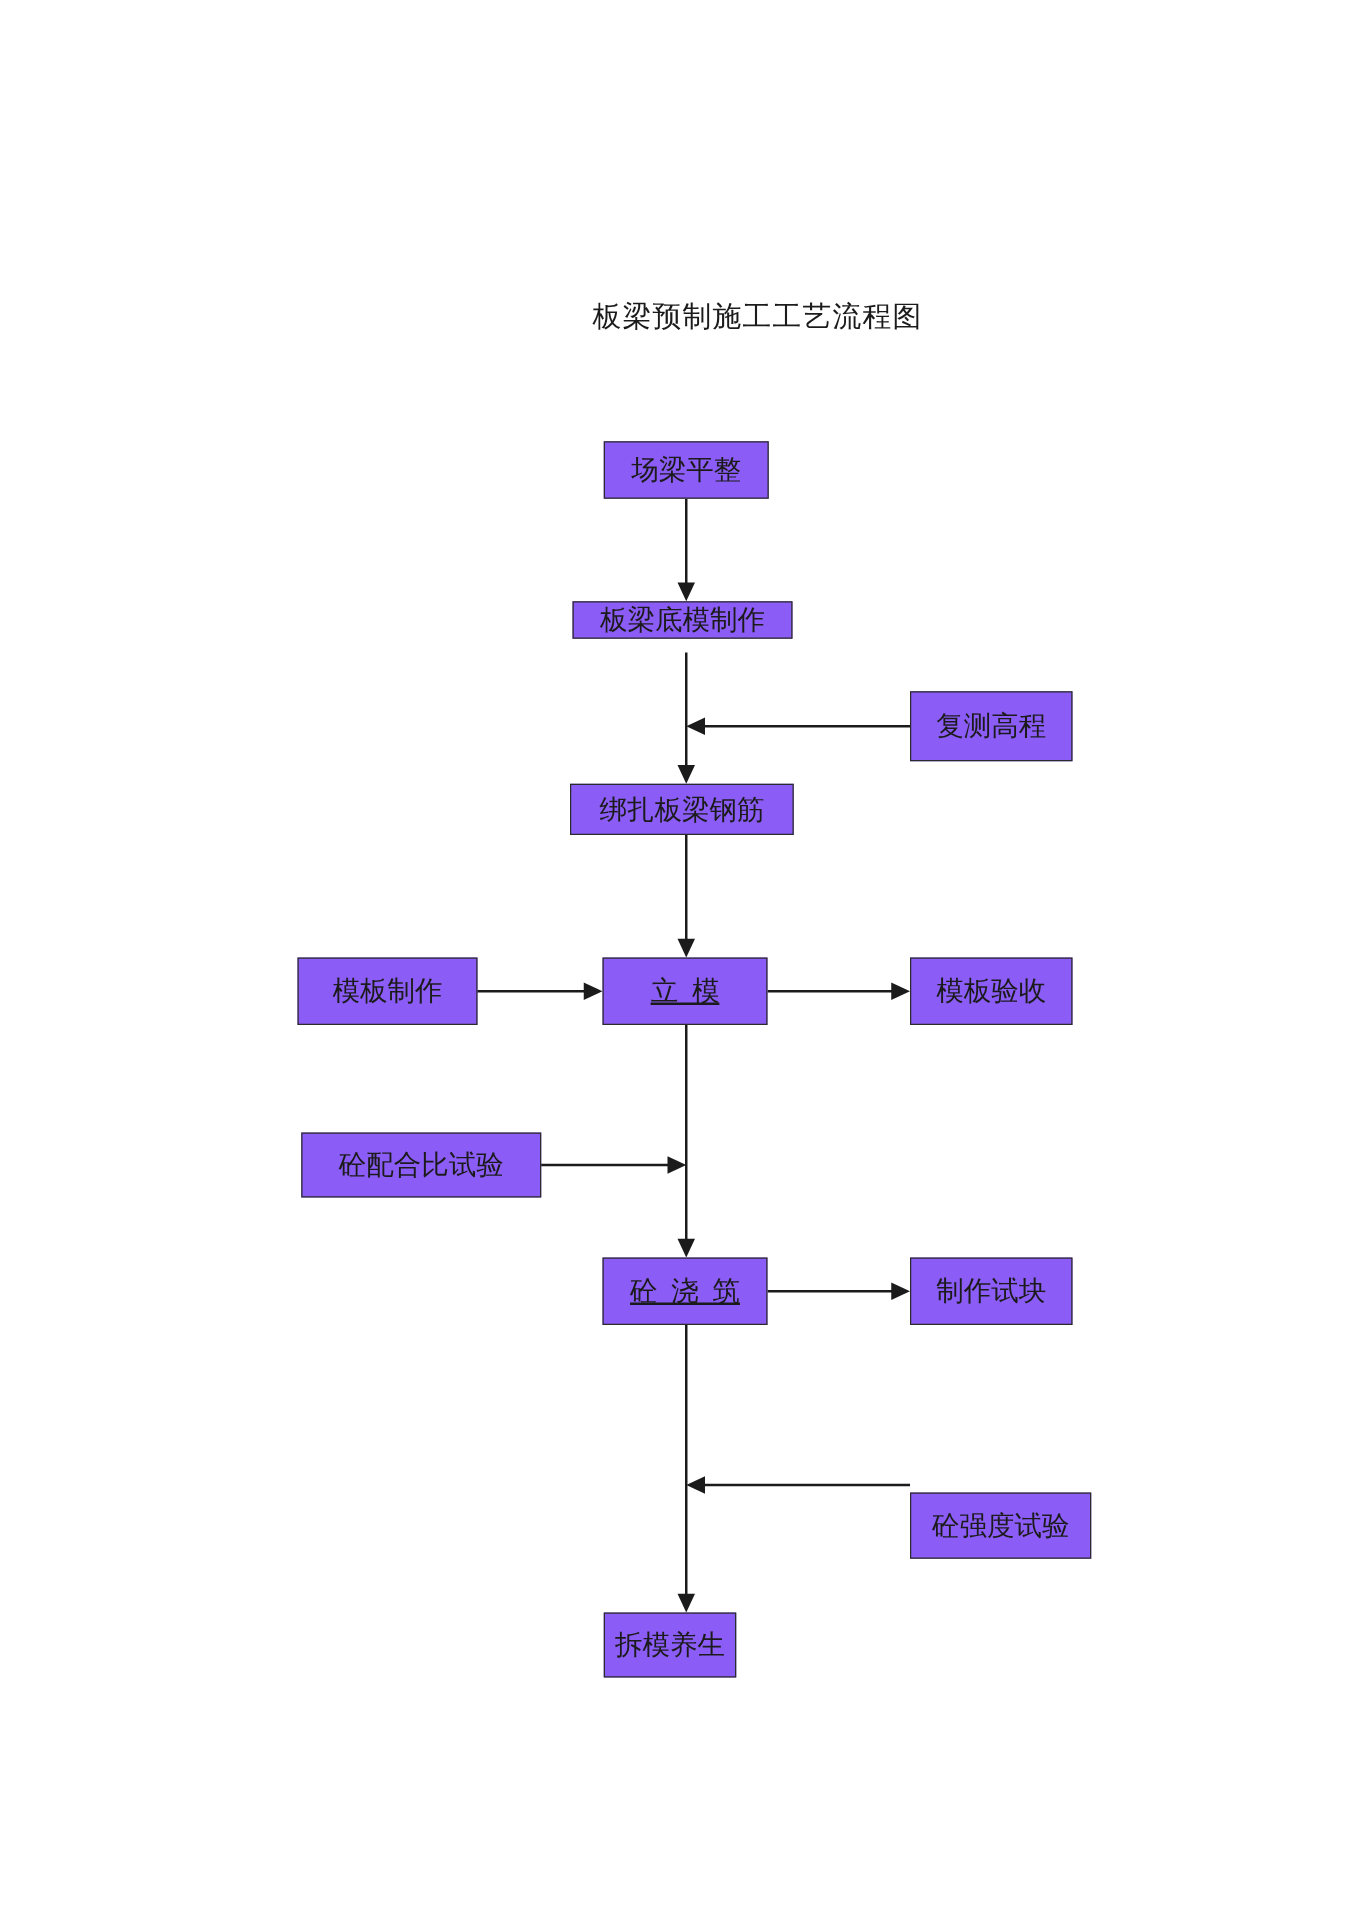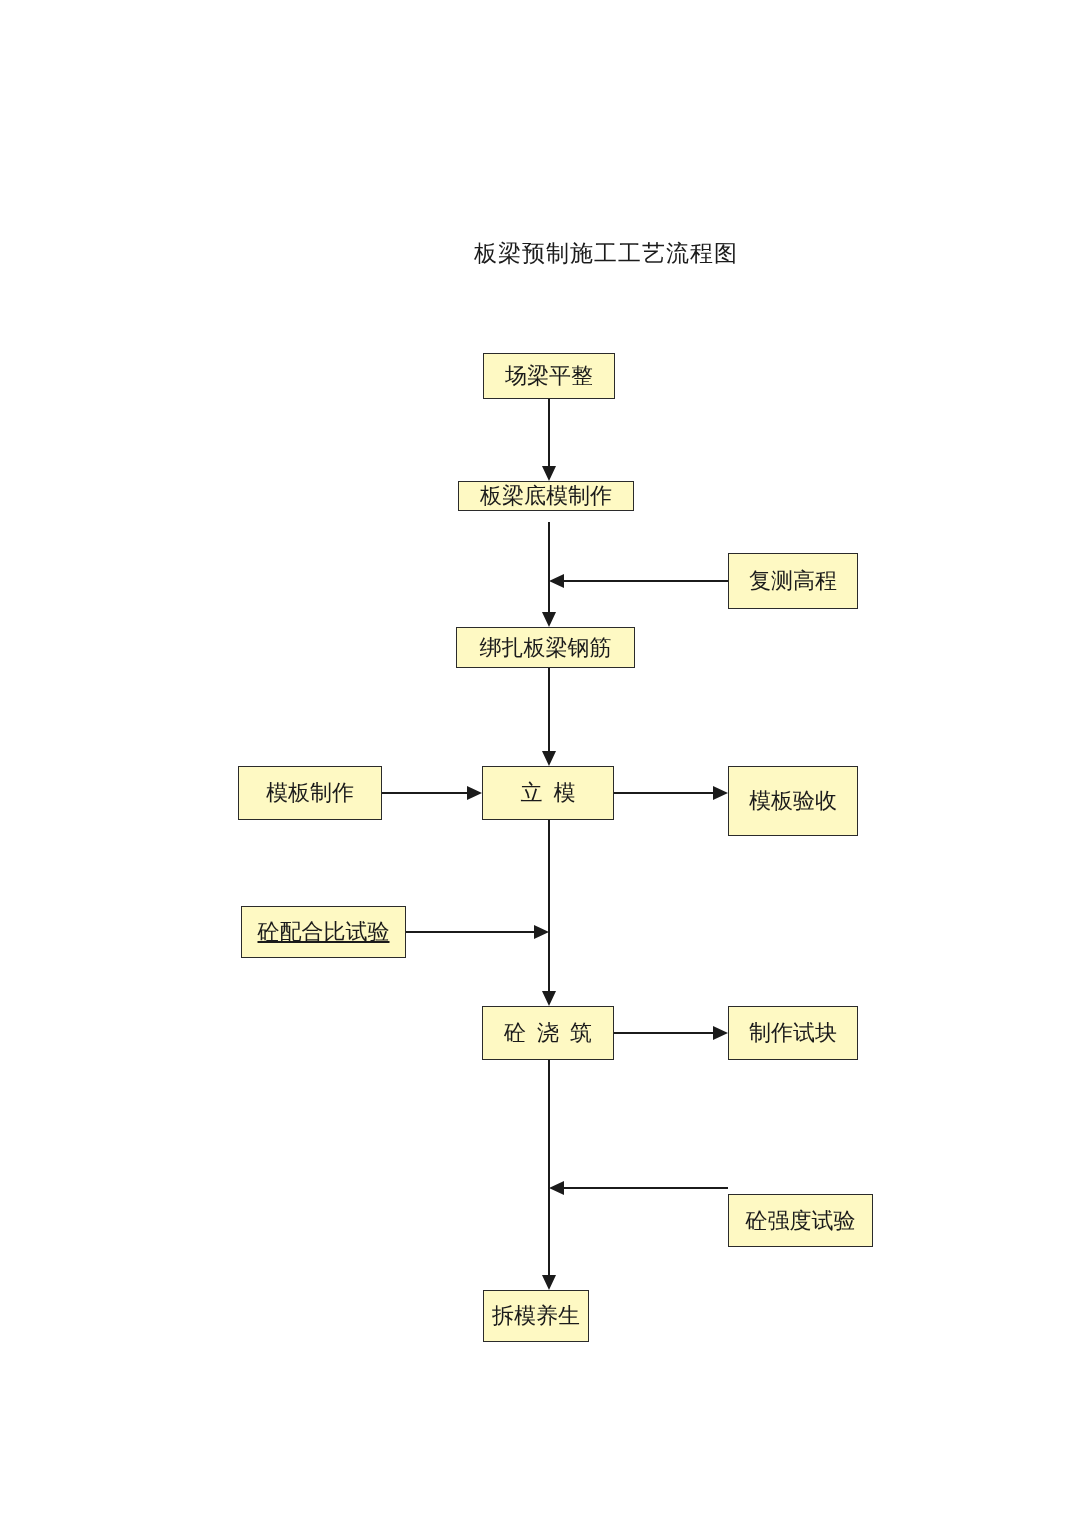--- a/index.html
+++ b/index.html
@@ -30,30 +30,30 @@
     letter-spacing: 1px;
     color: #1b1b1b;
     white-space: nowrap;
   }
   
   #diagram-title { left: 66px; width: 1080px; }
 
   .node {
     position: absolute;
     border: 1.6px solid #2b2b2b;
-    background: #fef9c3;
+    background: #8b5cf6;
     display: flex;
     align-items: center;
     justify-content: center;
     font-size: 22px;
     color: #1b1b1b;
     line-height: 1;
     white-space: pre;
   }
-  .node.wide-space { letter-spacing: 0px; }
+  .node.wide-space { letter-spacing: 0px; text-decoration: underline; }
 
   svg#edges {
     position: absolute;
     left: 0;
     top: 0;
     width: 1080px;
     height: 1527px;
     pointer-events: none;
   }
   svg#edges line, svg#edges path {
@@ -111,23 +111,23 @@
   <div class="node" style="left:458px; top:481px; width:176px; height:30px;">板梁底模制作</div>
 
   <div class="node" style="left:728px; top:553px; width:130px; height:56px;">复测高程</div>
 
   <div class="node" style="left:456px; top:627px; width:179px; height:41px;">绑扎板梁钢筋</div>
 
   <div class="node" style="left:238px; top:766px; width:144px; height:54px;">模板制作</div>
 
   <div class="node wide-space" style="left:482px; top:766px; width:132px; height:54px;">立  模</div>
 
-  <div class="node" style="left:728px; top:766px; width:130px; height:70px;">模板验收</div>
+  <div class="node" style="left:728px; top:766px; width:130px; height:54px;">模板验收</div>
 
-  <div class="node" style="left:241px; top:906px; width:165px; height:52px;text-decoration:underline;">砼配合比试验</div>
+  <div class="node" style="left:241px; top:906px; width:192px; height:52px;">砼配合比试验</div>
 
   <div class="node wide-space" style="left:482px; top:1006px; width:132px; height:54px;">砼  浇  筑</div>
 
   <div class="node" style="left:728px; top:1006px; width:130px; height:54px;">制作试块</div>
 
   <div class="node" style="left:728px; top:1162px; width:145px; height:53px;margin-top:32px;">砼强度试验</div>
 
   <div class="node" style="left:483px; top:1290px; width:106px; height:52px;">拆模养生</div>
 
 </div>

